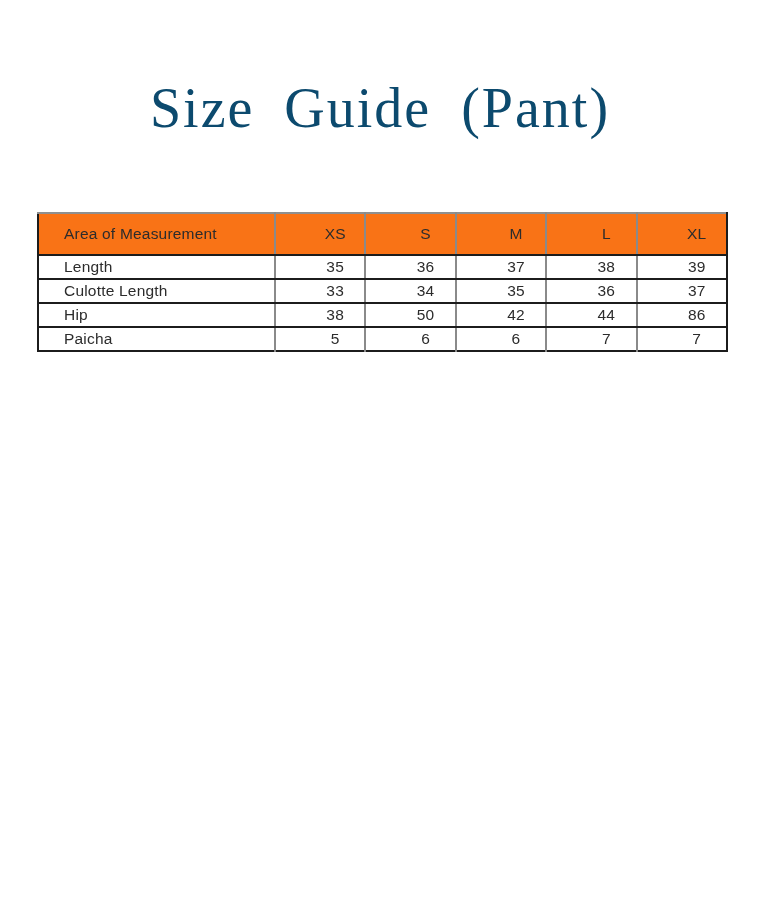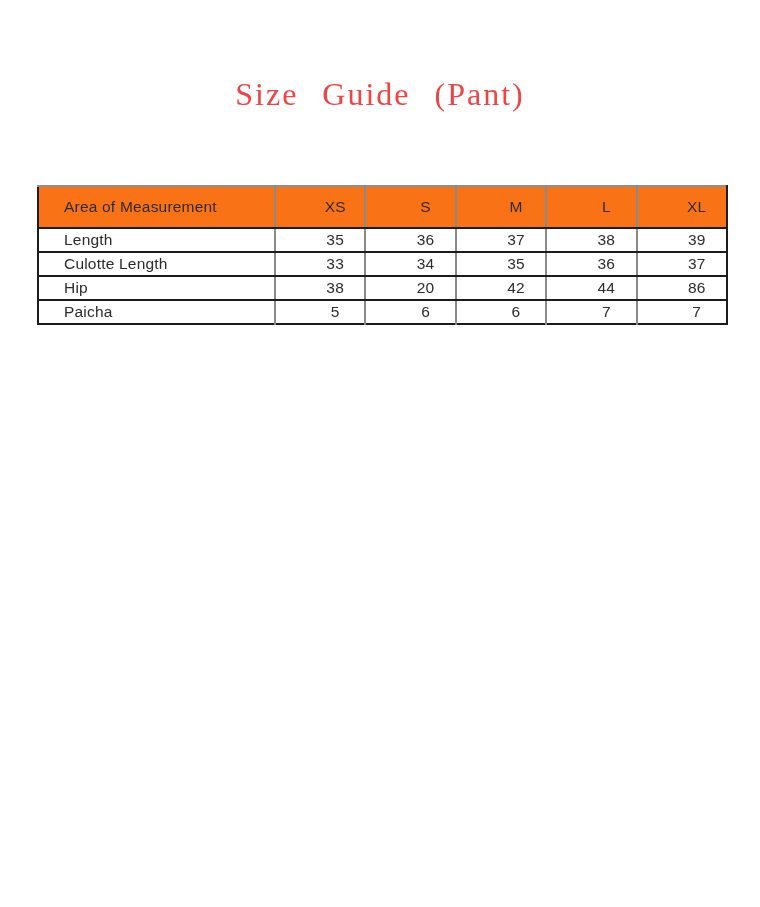--- a/index.html
+++ b/index.html
@@ -13,24 +13,24 @@
   .page {
     width: 760px;
     height: 907px;
     position: relative;
   }
   .title {
     margin-top: 76px;
     text-align: center;
     font-family: "Liberation Serif", "DejaVu Serif", serif;
     font-weight: 400;
-    font-size: 32px;
+    font-size: 56px;
     letter-spacing: 2px;
     word-spacing: 14px;
-    color: #ef4444;
+    color: #0c4a6e;
   }
   table.size-guide {
     border-collapse: collapse;
     margin: 72px 0 0 37px;
     width: 689px;
     table-layout: fixed;
     border: 2px solid #1c1c1c;
     border-top: 2px solid #8f8f8f;
   }
   table.size-guide col.label-col { width: 237px; }
@@ -97,21 +97,21 @@
         <td>Culotte Length</td>
         <td>33</td>
         <td>34</td>
         <td>35</td>
         <td>36</td>
         <td>37</td>
       </tr>
       <tr>
         <td>Hip</td>
         <td>38</td>
-        <td>20</td>
+        <td>50</td>
         <td>42</td>
         <td>44</td>
         <td>86</td>
       </tr>
       <tr>
         <td>Paicha</td>
         <td>5</td>
         <td>6</td>
         <td>6</td>
         <td>7</td>

